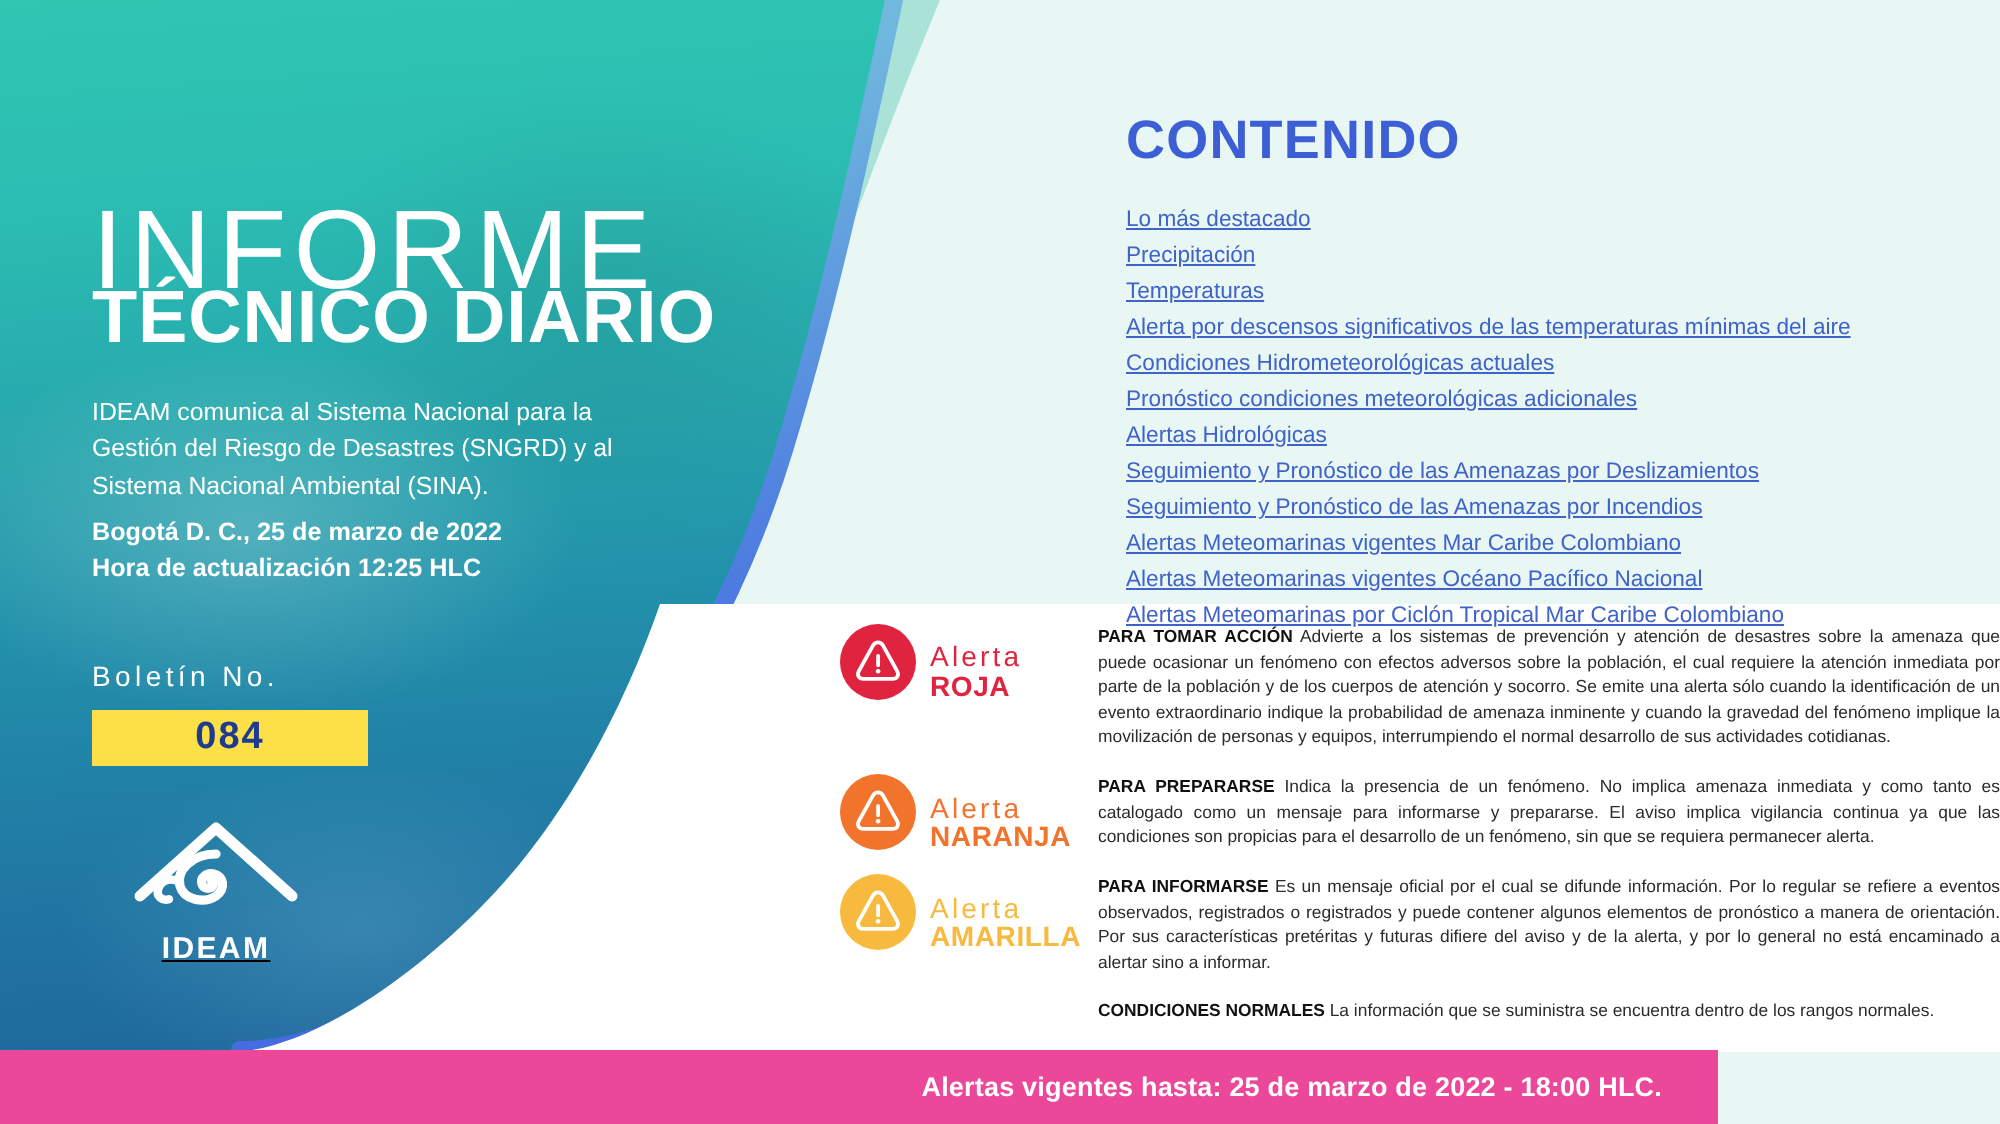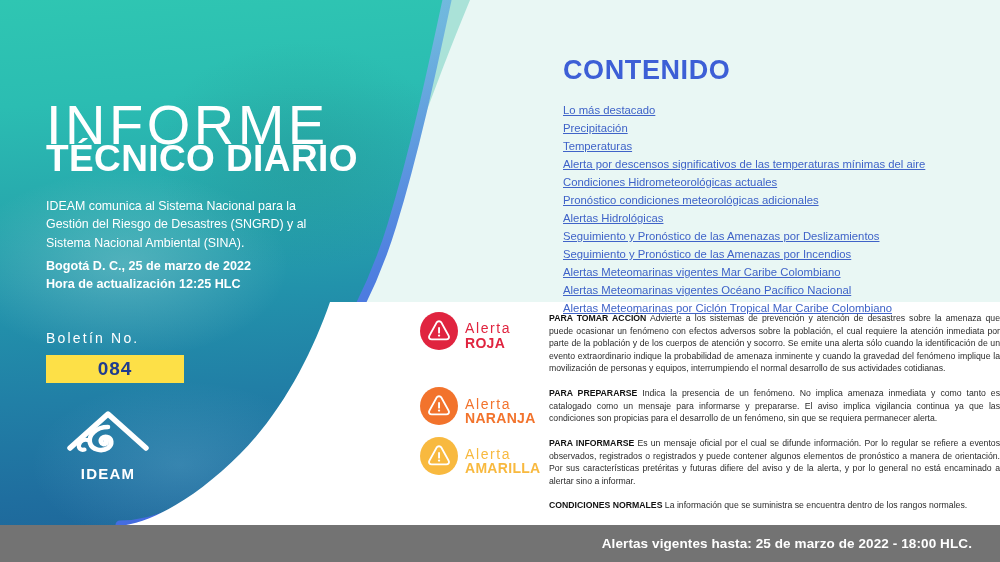--- a/index.html
+++ b/index.html
@@ -50,22 +50,22 @@
 
   
   #white-card {
     position:absolute; left:0; top:302px; width:1000px; height:224px;
     background:#ffffff;
     clip-path: path("M 1000,0 L 1000,224 L 118,224 C 150,222 196,196 240,152 C 282,110 312,52 330,0 Z");
   }
 
   
   #footer-bar {
-    position:absolute; left:0; bottom:0; width:1000px; height:37px;
-    background:#737373;
+    position:absolute; left:0; bottom:0; width:859px; height:37px;
+    background:#ec4899;
     display:flex; align-items:center; justify-content:flex-end;
   }
   #footer-text {
     color:#ffffff; font-size:13.5px; font-weight:bold;
     padding-right:28px; letter-spacing:.1px;
   }
 
   
   #left-content { position:absolute; left:0; top:0; width:470px; height:525px; }
   #title-informe {
@@ -92,21 +92,21 @@
     font-weight:normal; letter-spacing:2.2px;
   }
   #boletin-box {
     position:absolute; left:46px; top:355px; width:138px; height:28px;
     background:#fde047; display:flex; align-items:center; justify-content:center;
   }
   #boletin-number {
     color:#1f3b8f; font-size:19px; font-weight:bold; letter-spacing:1px;
   }
   #ideam-logo {
-    position:absolute; left:48px; top:408px; width:120px; text-align:center;
+    position:absolute; left:48px; top:408px; width:120px; text-align:center;text-decoration:underline;
   }
   #ideam-wordmark {
     color:#ffffff; font-size:15px; font-weight:bold;
     letter-spacing:1.2px; margin-top:1px;
   }
 
   
   #contenido { position:absolute; left:563px; top:55px; width:420px; }
   #contenido-title {
     color:#3d5fd6; font-size:27px; font-weight:bold; letter-spacing:.6px;

